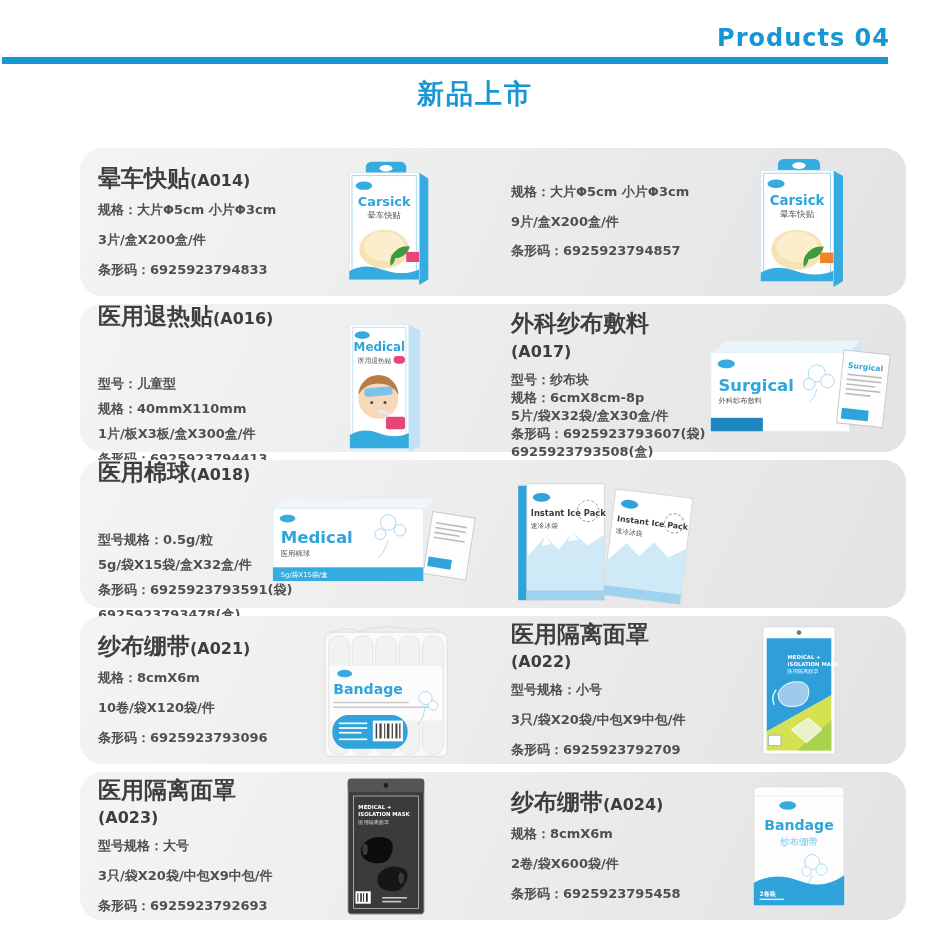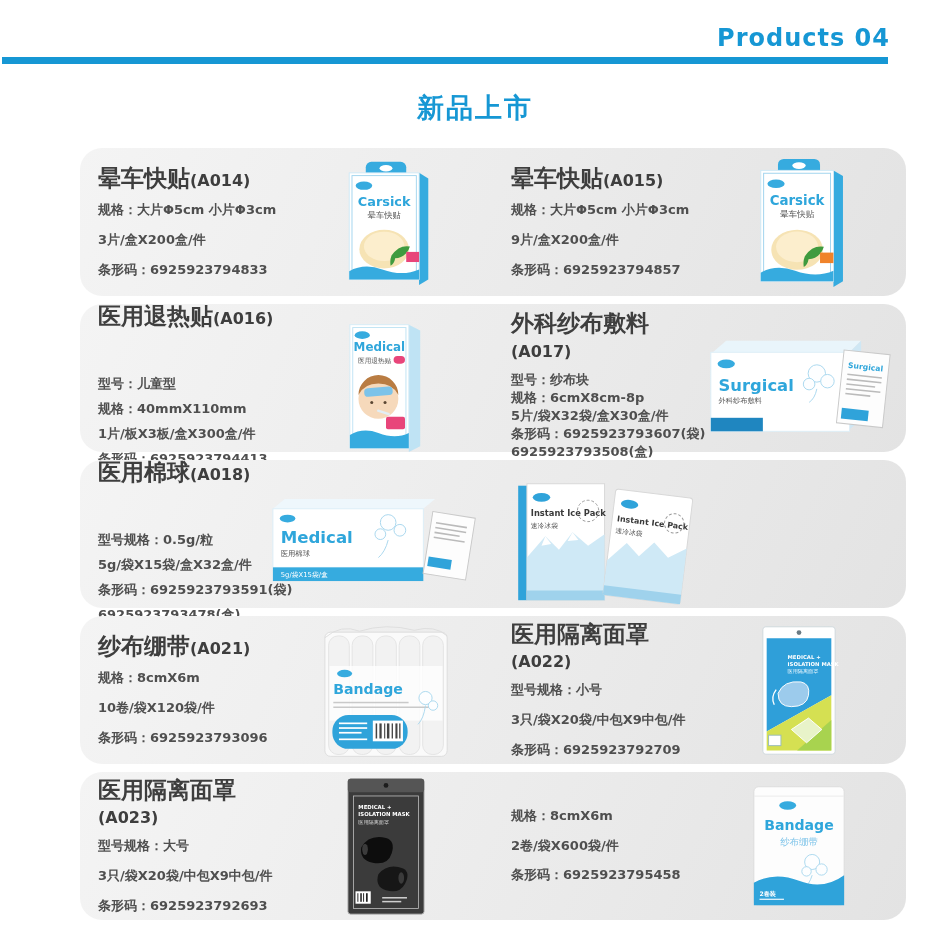--- a/index.html
+++ b/index.html
@@ -1,21 +1,21 @@
 <!DOCTYPE html>
 <html><head>
 <meta charset="utf-8">
 <style>
   html,body{margin:0;padding:0;background:#fff;}
   body{width:950px;height:950px;position:relative;overflow:hidden;
        font-family:"DejaVu Sans","Liberation Sans",sans-serif;}
   .hdr-title{position:absolute;top:24px;right:60px;font-size:24px;font-weight:bold;
              color:#1697d4;letter-spacing:1px;}
   .hdr-line{position:absolute;top:57px;left:2px;width:886px;height:7px;background:#1697d4;}
-  .section-title{position:absolute;top:90px;left:0;width:950px;text-align:center;
+  .section-title{position:absolute;top:76px;left:0;width:950px;text-align:center;
                  font-size:27px;font-weight:bold;color:#1697d4;letter-spacing:2px;}
   .rows{position:absolute;top:148px;left:80px;width:826px;display:flex;
         flex-direction:column;gap:8px;}
   .row{height:148px;border-radius:22px;
        background:linear-gradient(115deg,#f4f4f4 0%,#ebebeb 55%,#e3e3e3 100%);
        display:grid;grid-template-columns:1fr 1fr;}
   .cell{display:flex;align-items:center;padding-left:18px;min-width:0;}
   .ptext{flex:1 1 auto;min-width:0;}
   .pimgbox{flex:0 0 auto;width:190px;display:flex;justify-content:center;
            align-items:center;margin-right:12px;}
@@ -61,21 +61,20 @@
           <ellipse cx="48" cy="97" rx="27" ry="21" fill="#f6e3b4"></ellipse>
           <ellipse cx="48" cy="94" rx="22" ry="16" fill="#fceecd"></ellipse>
           <path d="M56 104 q8 -12 20 -10 q-4 12 -16 13 q-1 6 -5 8 q-1 -6 1 -11 Z" fill="#3f9b3f"></path>
           <rect x="72" y="100" width="14" height="11" fill="#e8457a"></rect>
           <path d="M10 121 q16 -9 36 -2 q22 8 40 0 v11 H10 Z" fill="#36abdf"></path>
         </svg>
       </div>
     </div>
     <div class="cell">
       <div class="ptext">
-        <div class="ptitle"><span>晕车快贴</span><span class="pcode">(A015)</span></div>
         <div class="plines g3">
           <div class="pline">规格：大片Φ5cm 小片Φ3cm</div>
           <div class="pline">9片/盒X200盒/件</div>
           <div class="pline">条形码：6925923794857</div>
         </div>
       </div>
       <div class="pimgbox">
         <svg viewBox="0 0 100 136" width="100" height="130">
           <path d="M34 2 h32 a6 6 0 0 1 6 6 v8 H28 v-8 a6 6 0 0 1 6-6 Z" fill="#36abdf"></path>
           <ellipse cx="50" cy="9" rx="7" ry="3.5" fill="#fff"></ellipse>
@@ -349,20 +348,21 @@
             </g>
           <g fill="#cfcfcf">
               <rect x="40" y="128" width="26" height="1.6"></rect>
               <rect x="40" y="132" width="20" height="1.6"></rect>
             </g>
         </svg>
       </div>
     </div>
     <div class="cell">
       <div class="ptext">
+        <div class="ptitle"><span>纱布绷带</span><span class="pcode">(A024)</span></div>
         <div class="plines g3">
           <div class="pline">规格：8cmX6m</div>
           <div class="pline">2卷/袋X600袋/件</div>
           <div class="pline">条形码：6925923795458</div>
         </div>
       </div>
       <div class="pimgbox">
         <svg viewBox="0 0 104 134" width="98" height="126">
           <rect x="4" y="4" width="96" height="126" rx="5" fill="#fdfdfd" stroke="#dcdcdc"></rect>
           <path d="M4 14 H100" stroke="#ececec"></path>

